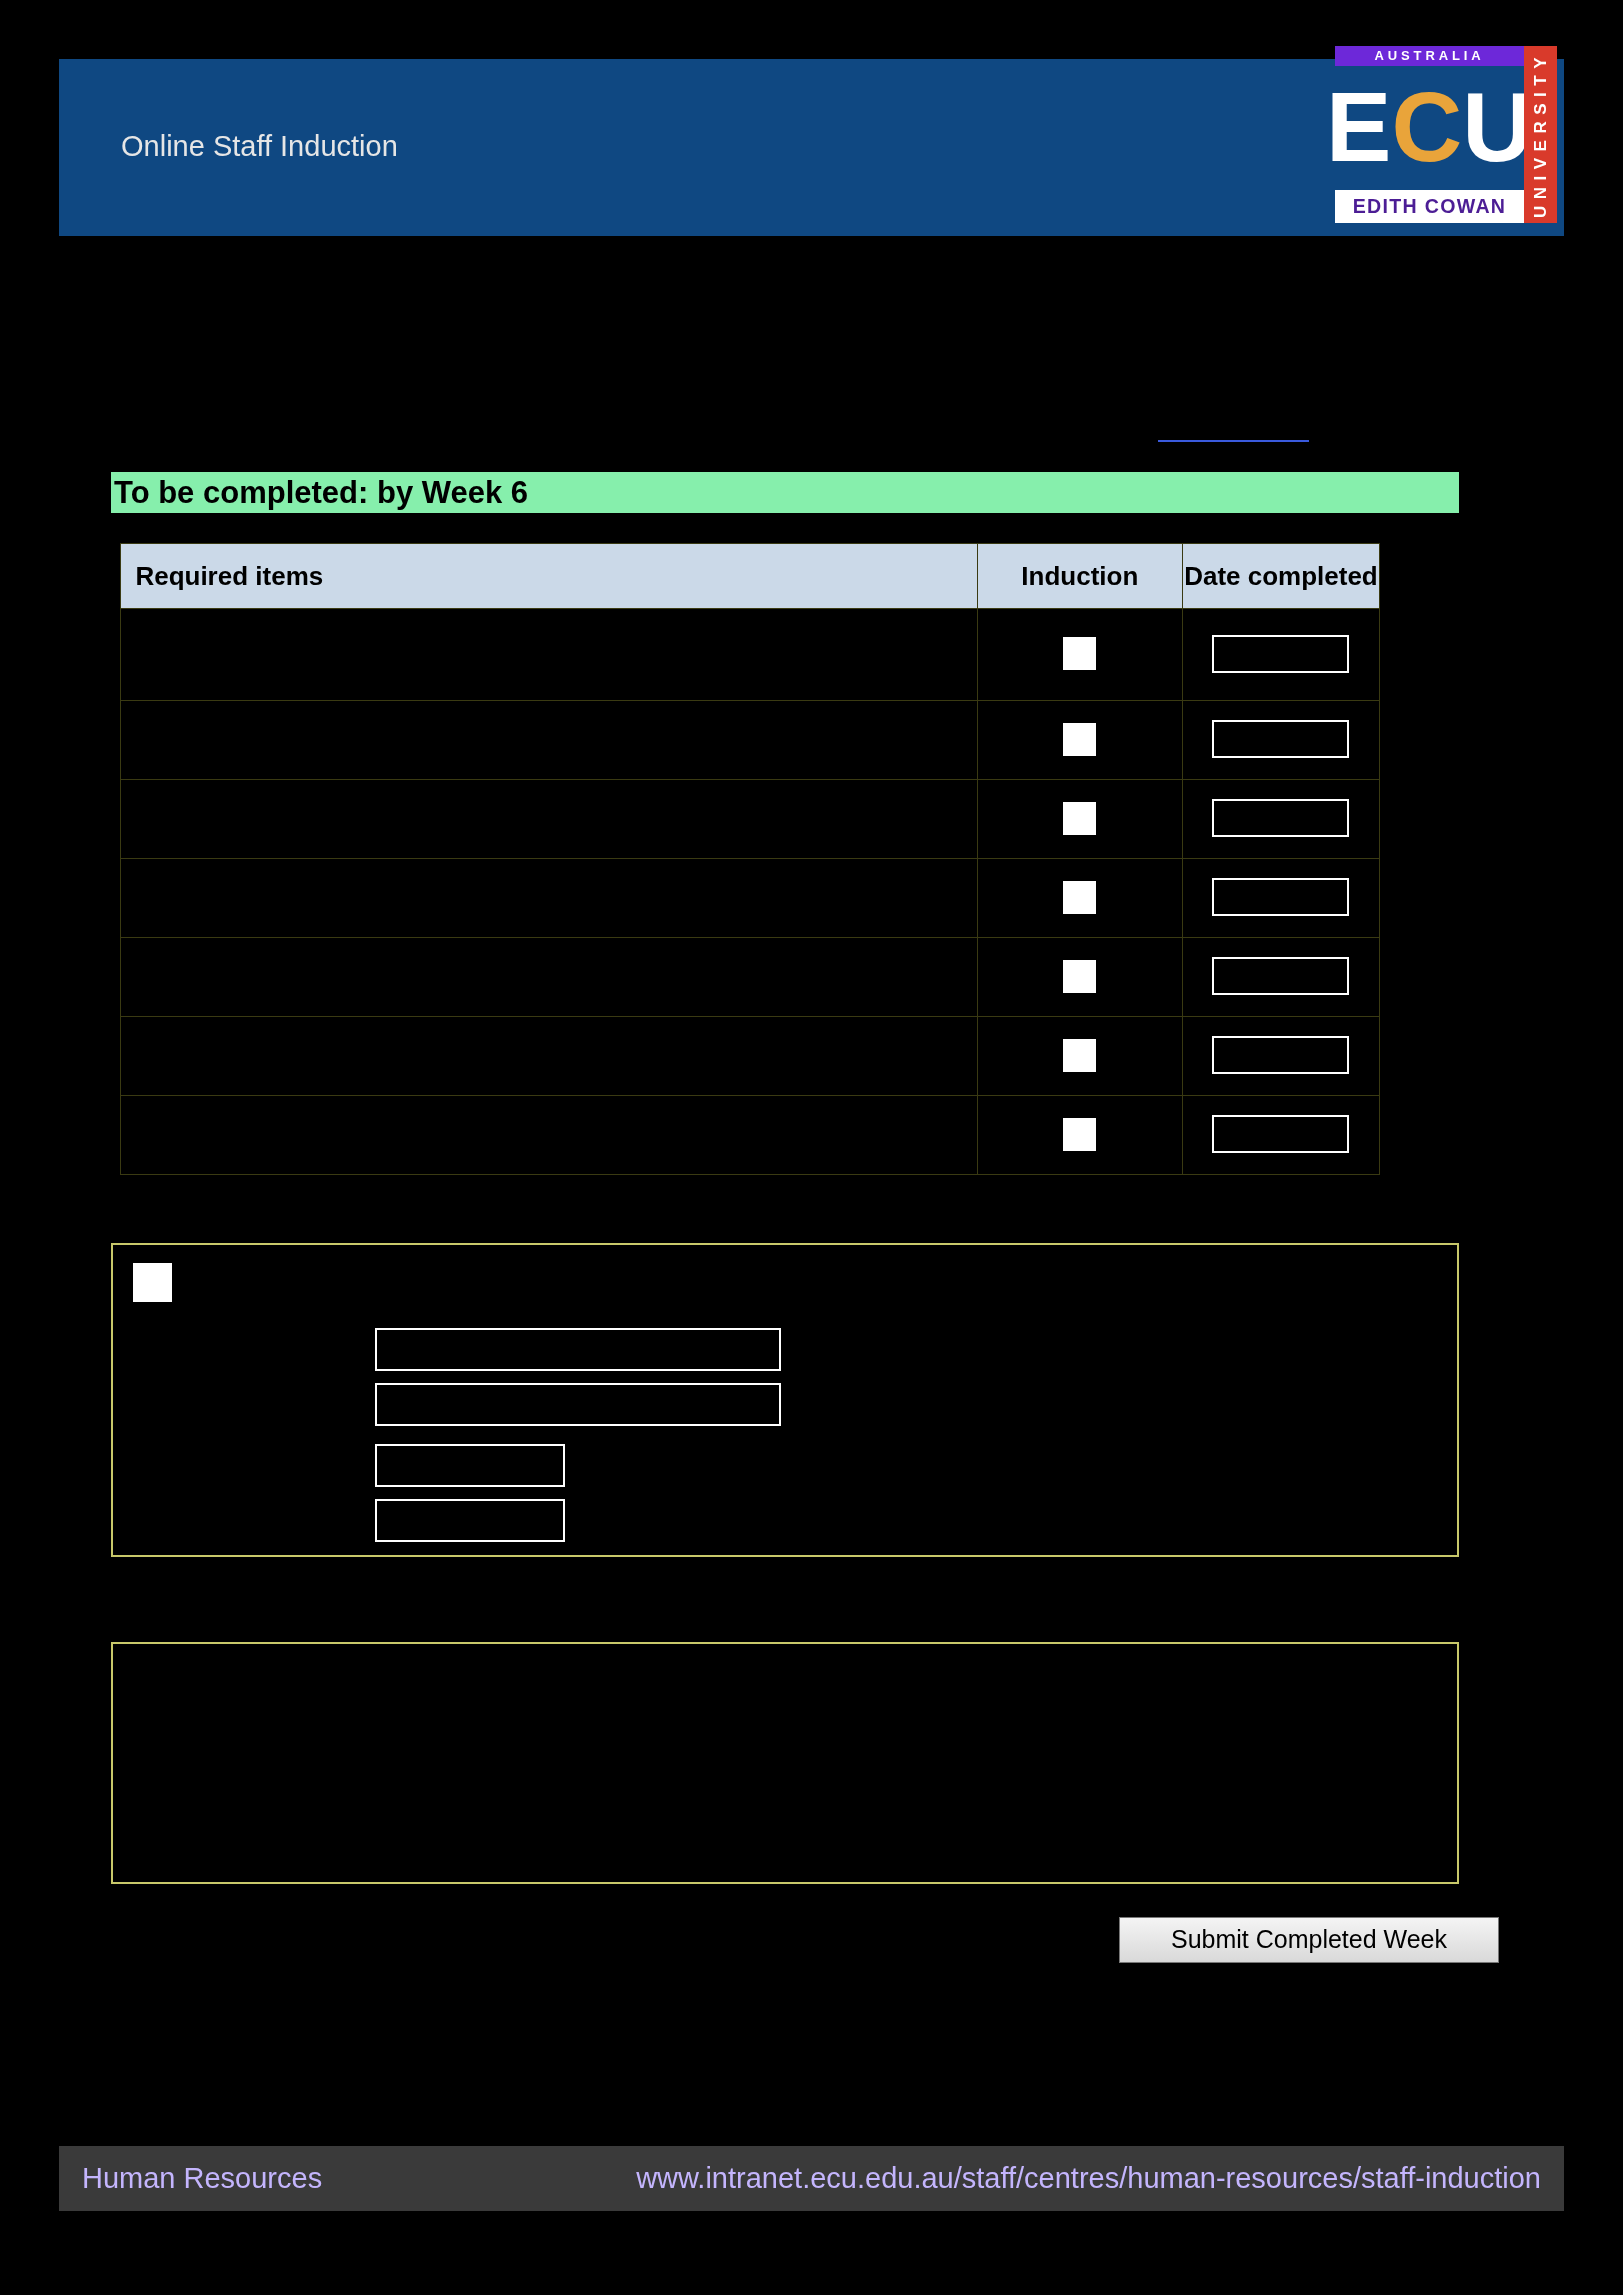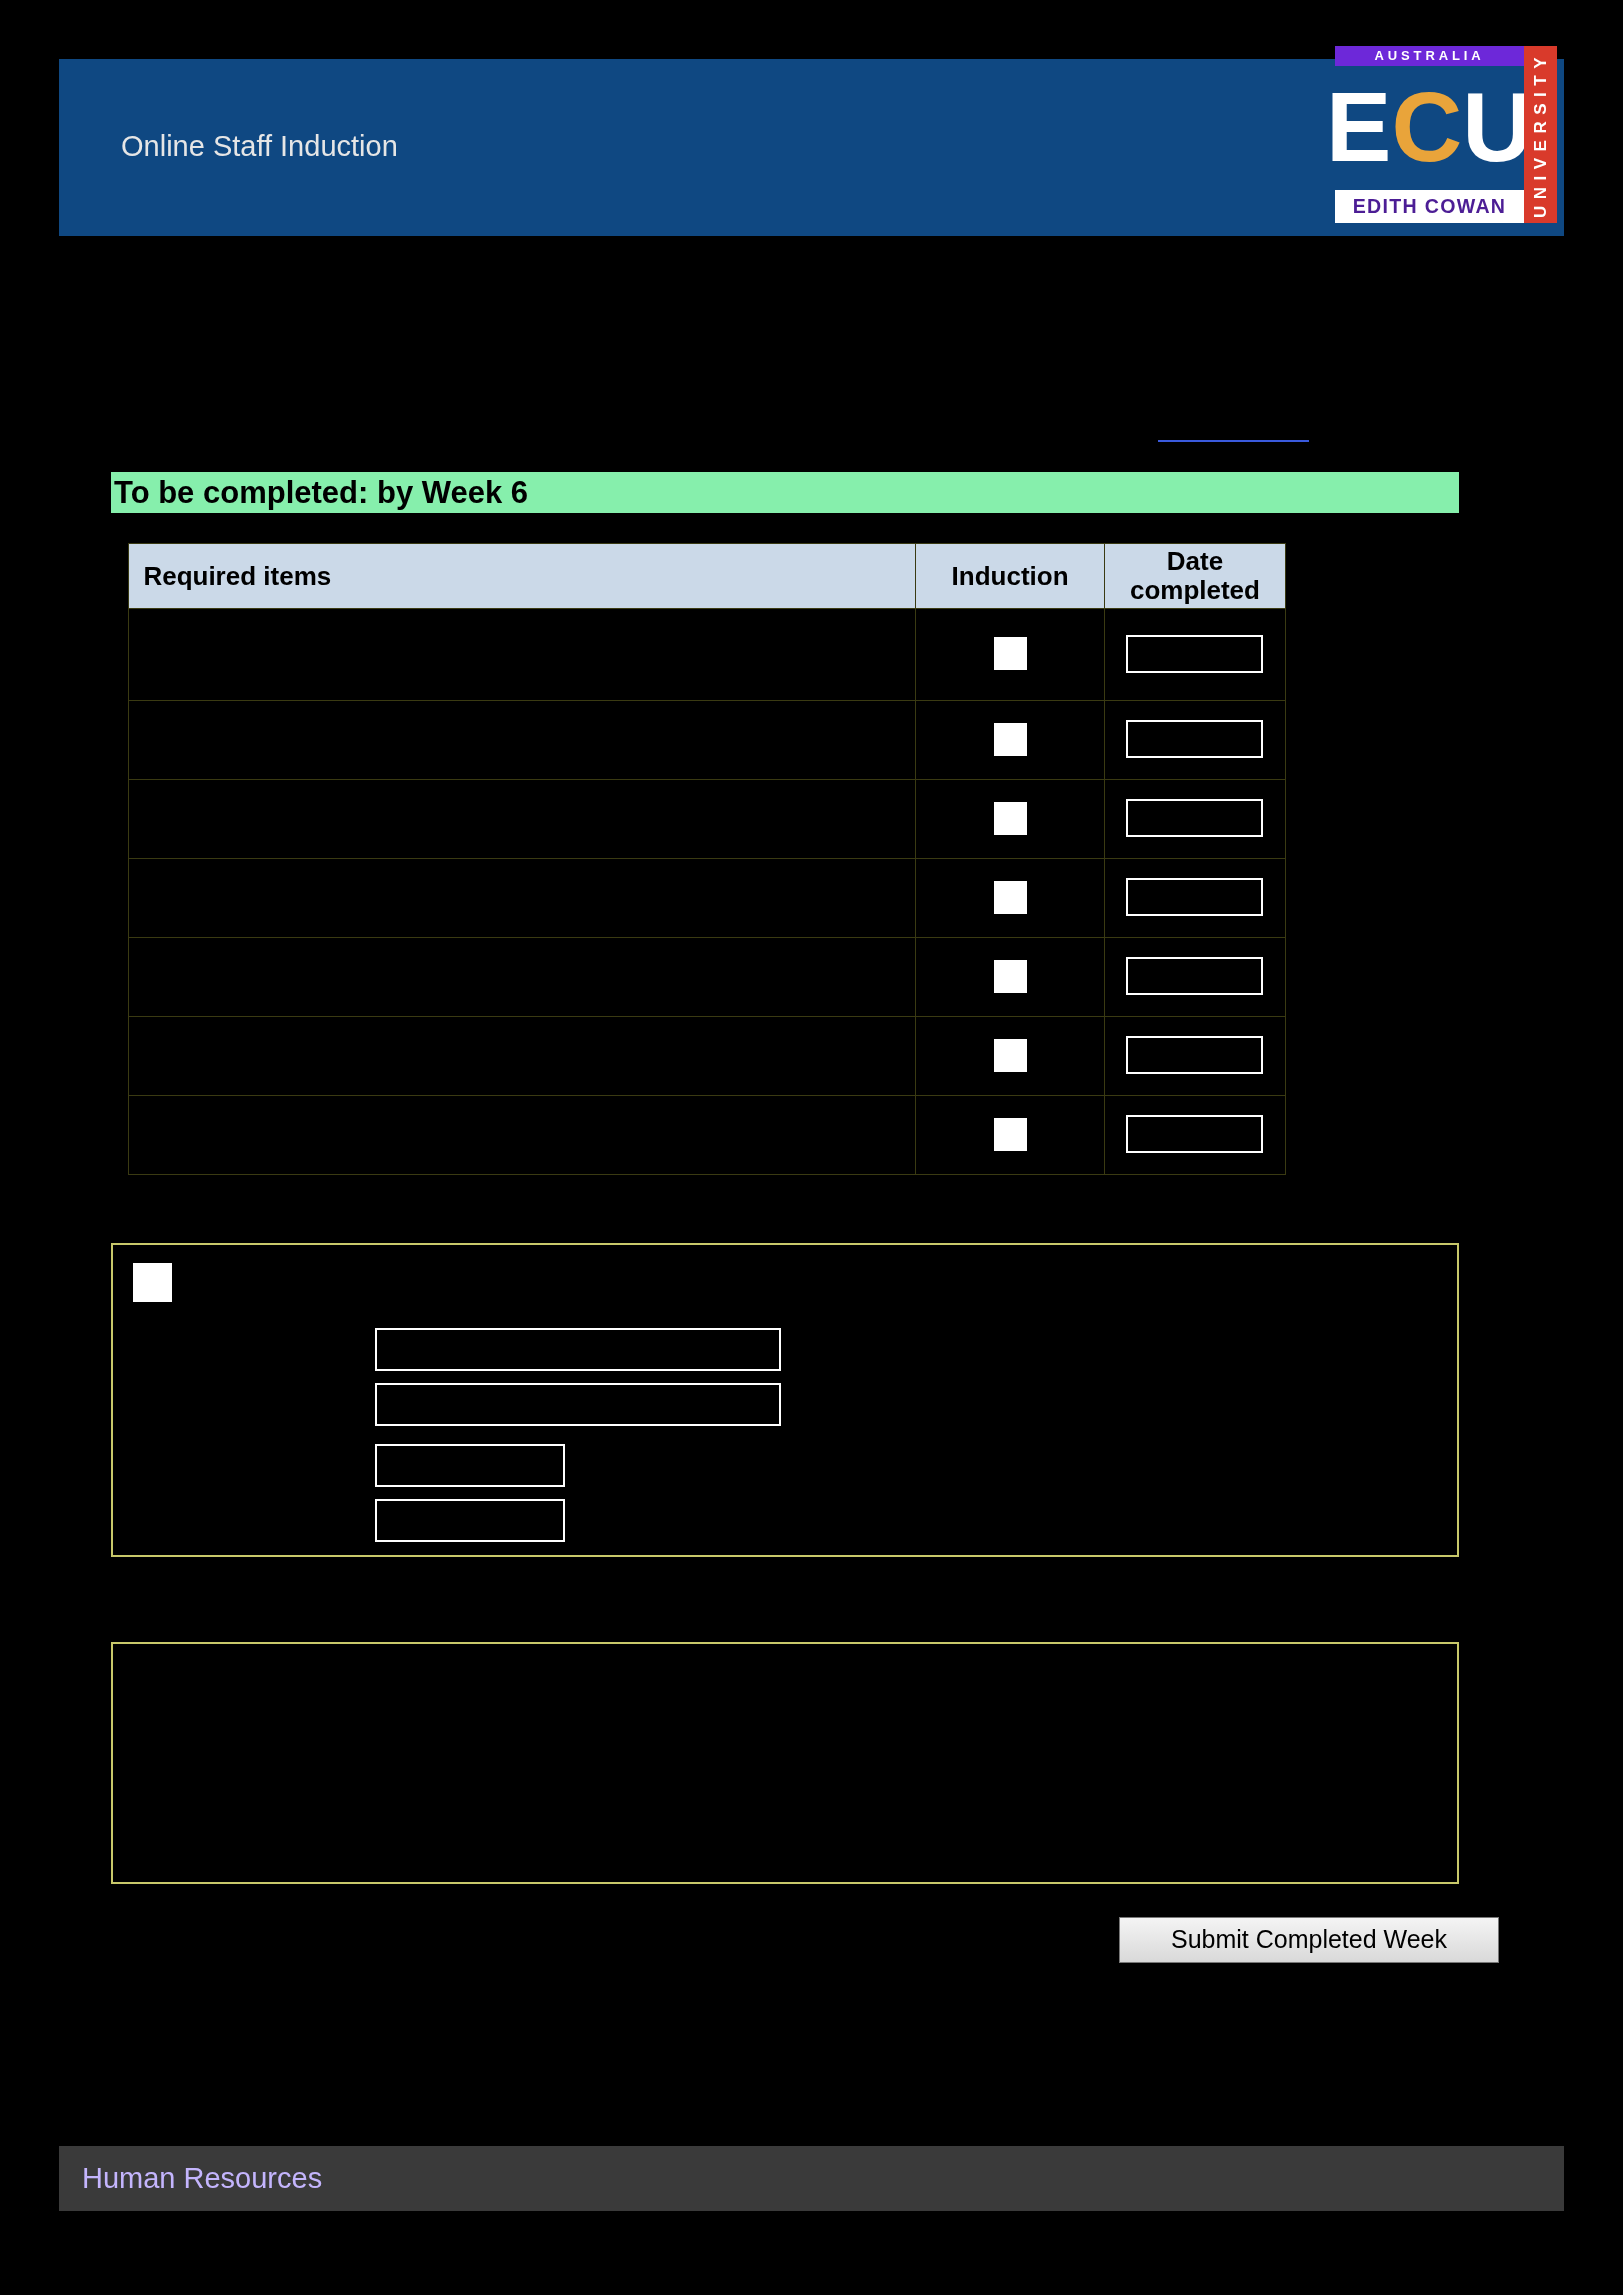--- a/index.html
+++ b/index.html
@@ -117,23 +117,23 @@
     color: #000;
     font-size: 31px;
     font-weight: bold;
     line-height: 41px;
     padding-left: 3px;
   }
 
   
   .tbl {
     position: absolute;
-    left: 128px;
+    left: 120px;
     top: 543px;
-    width: 1158px;
+    width: 1260px;
     border-collapse: collapse;
     border-radius: 18px;
   }
   .tbl th, .tbl td {
     border: 1.3px solid #3a3a12;
     padding: 0;
   }
   .tbl thead th {
     background: #cbd9e8;
     color: #000;
@@ -308,14 +308,15 @@
   <div class="field f-short"></div>
   <div class="field f-short"></div>
 </div>
 
 <div class="panel2"></div>
 
 <div class="submit-btn">Submit Completed Week</div>
 
 <div class="footer">
   <span class="fl">Human Resources</span>
+  <span class="fr">www.intranet.ecu.edu.au/staff/centres/human-resources/staff-induction</span>
 </div>
 
 
 </body></html>

